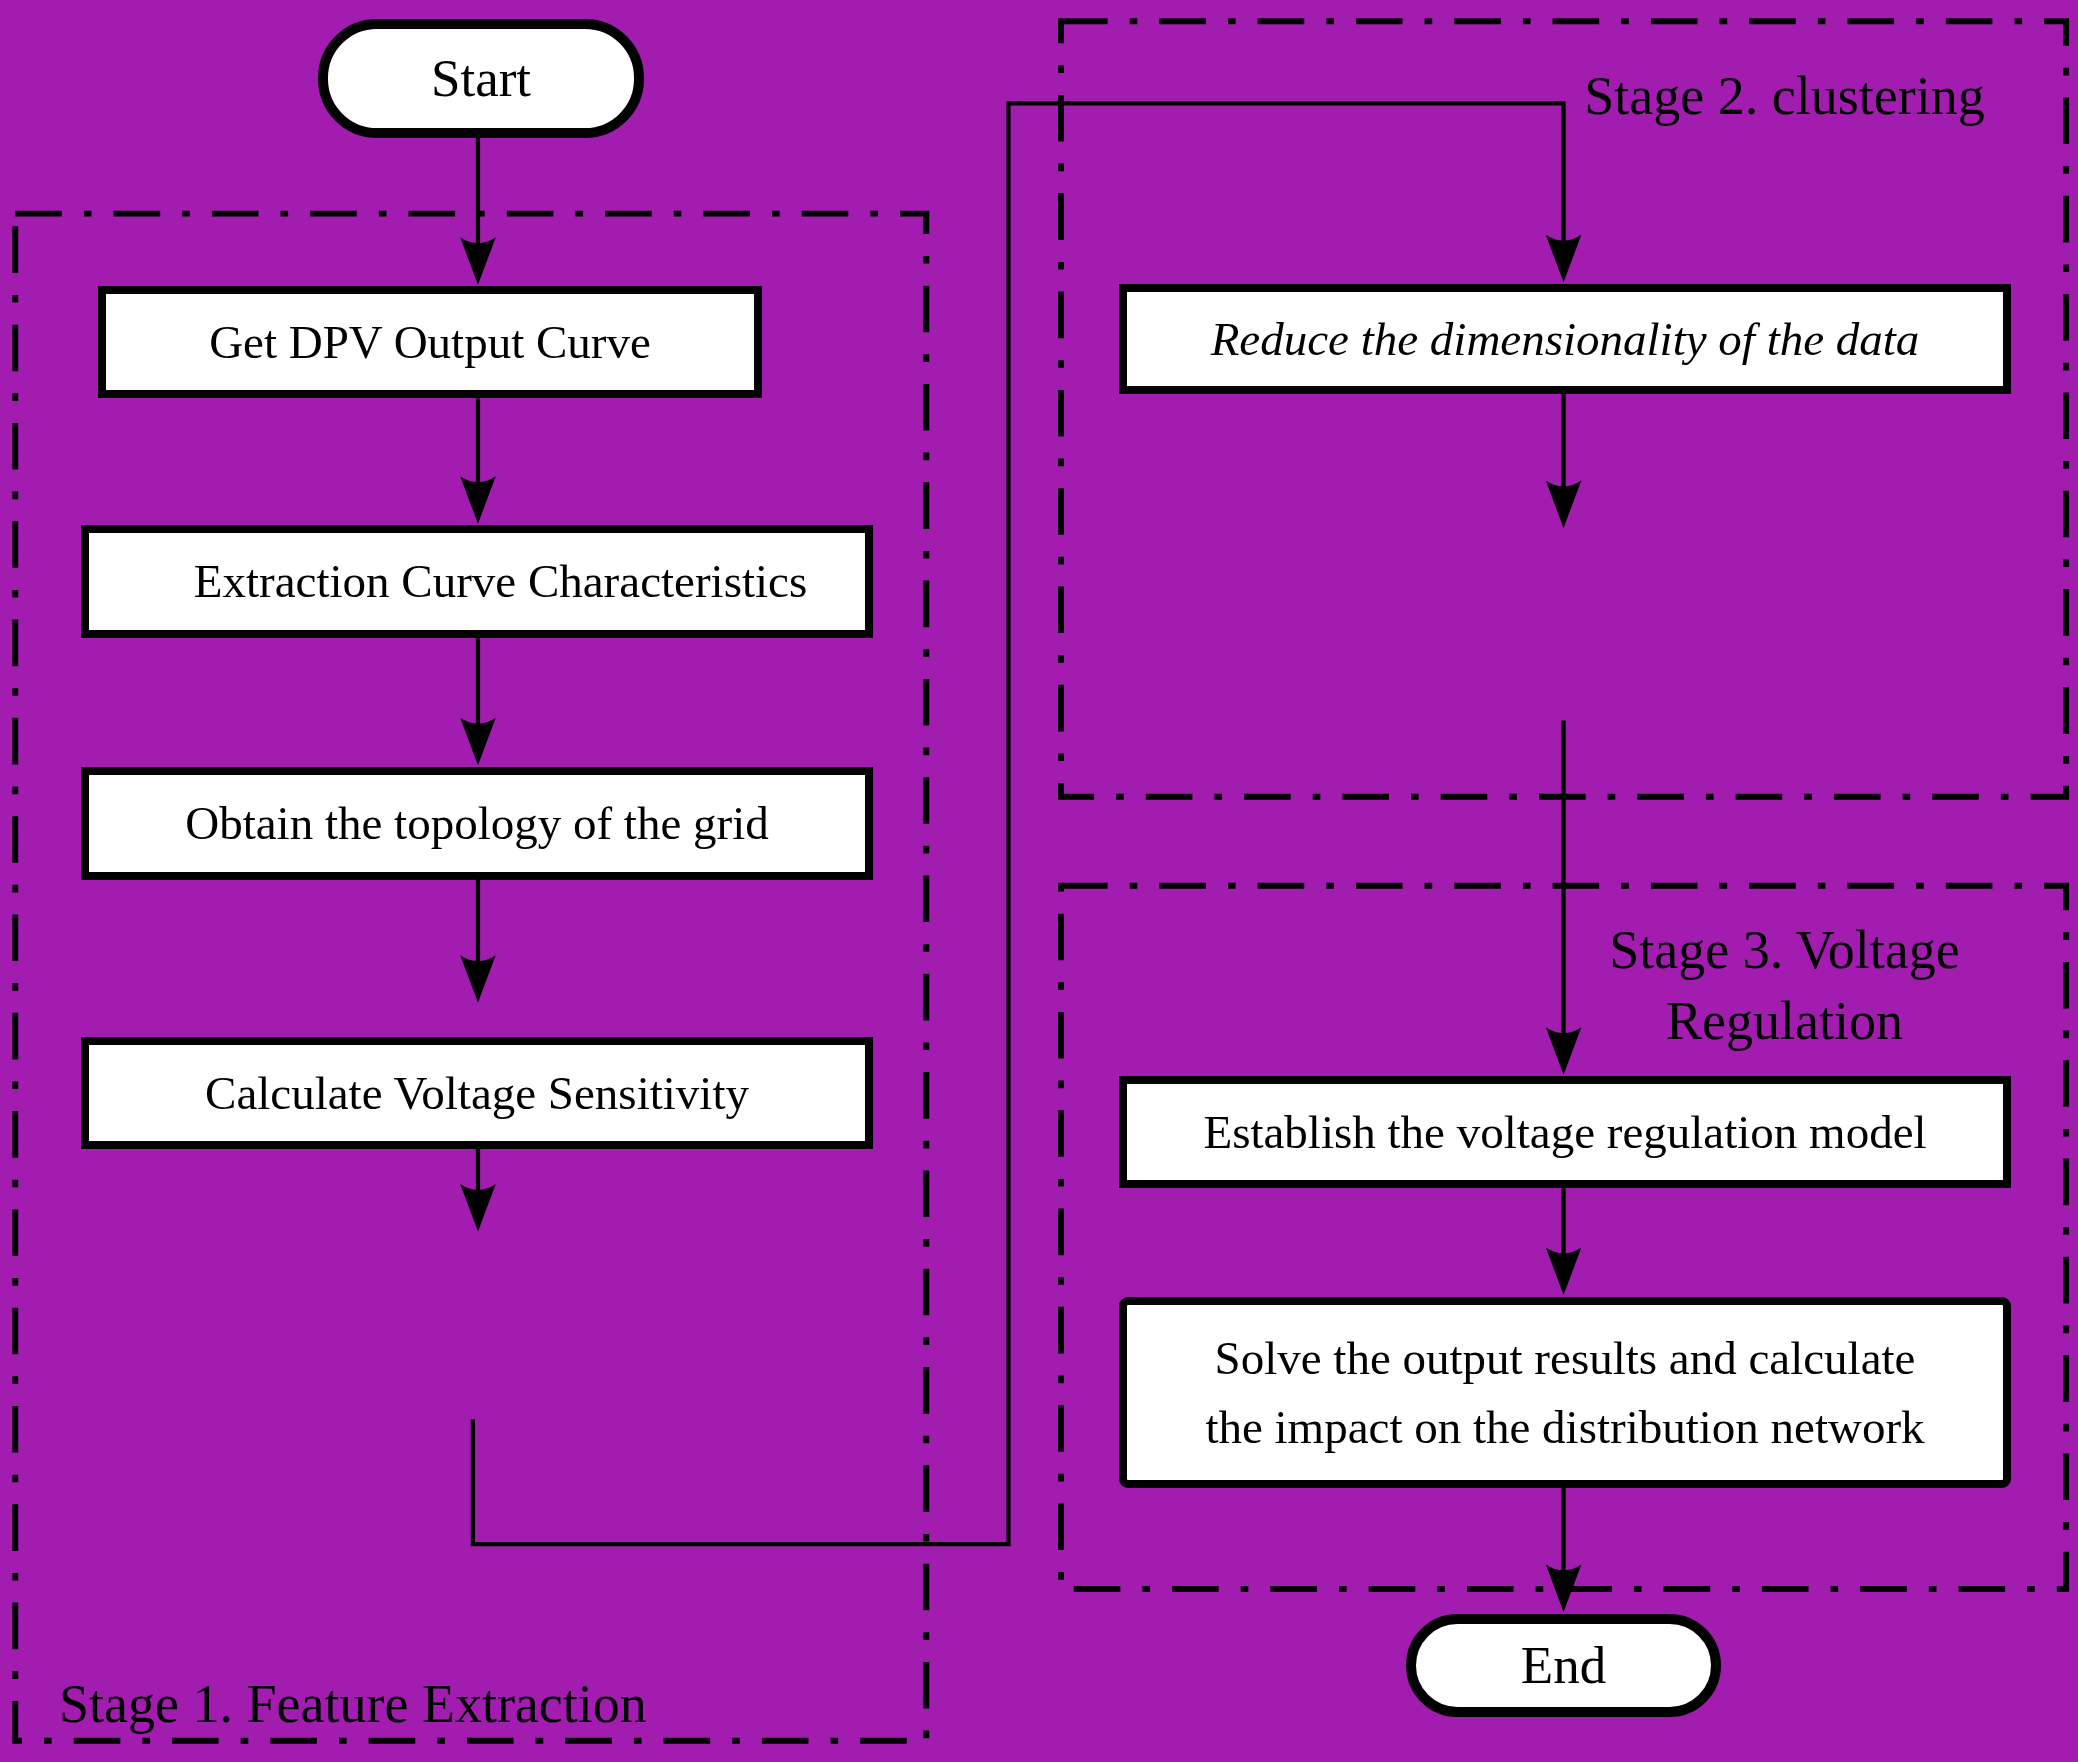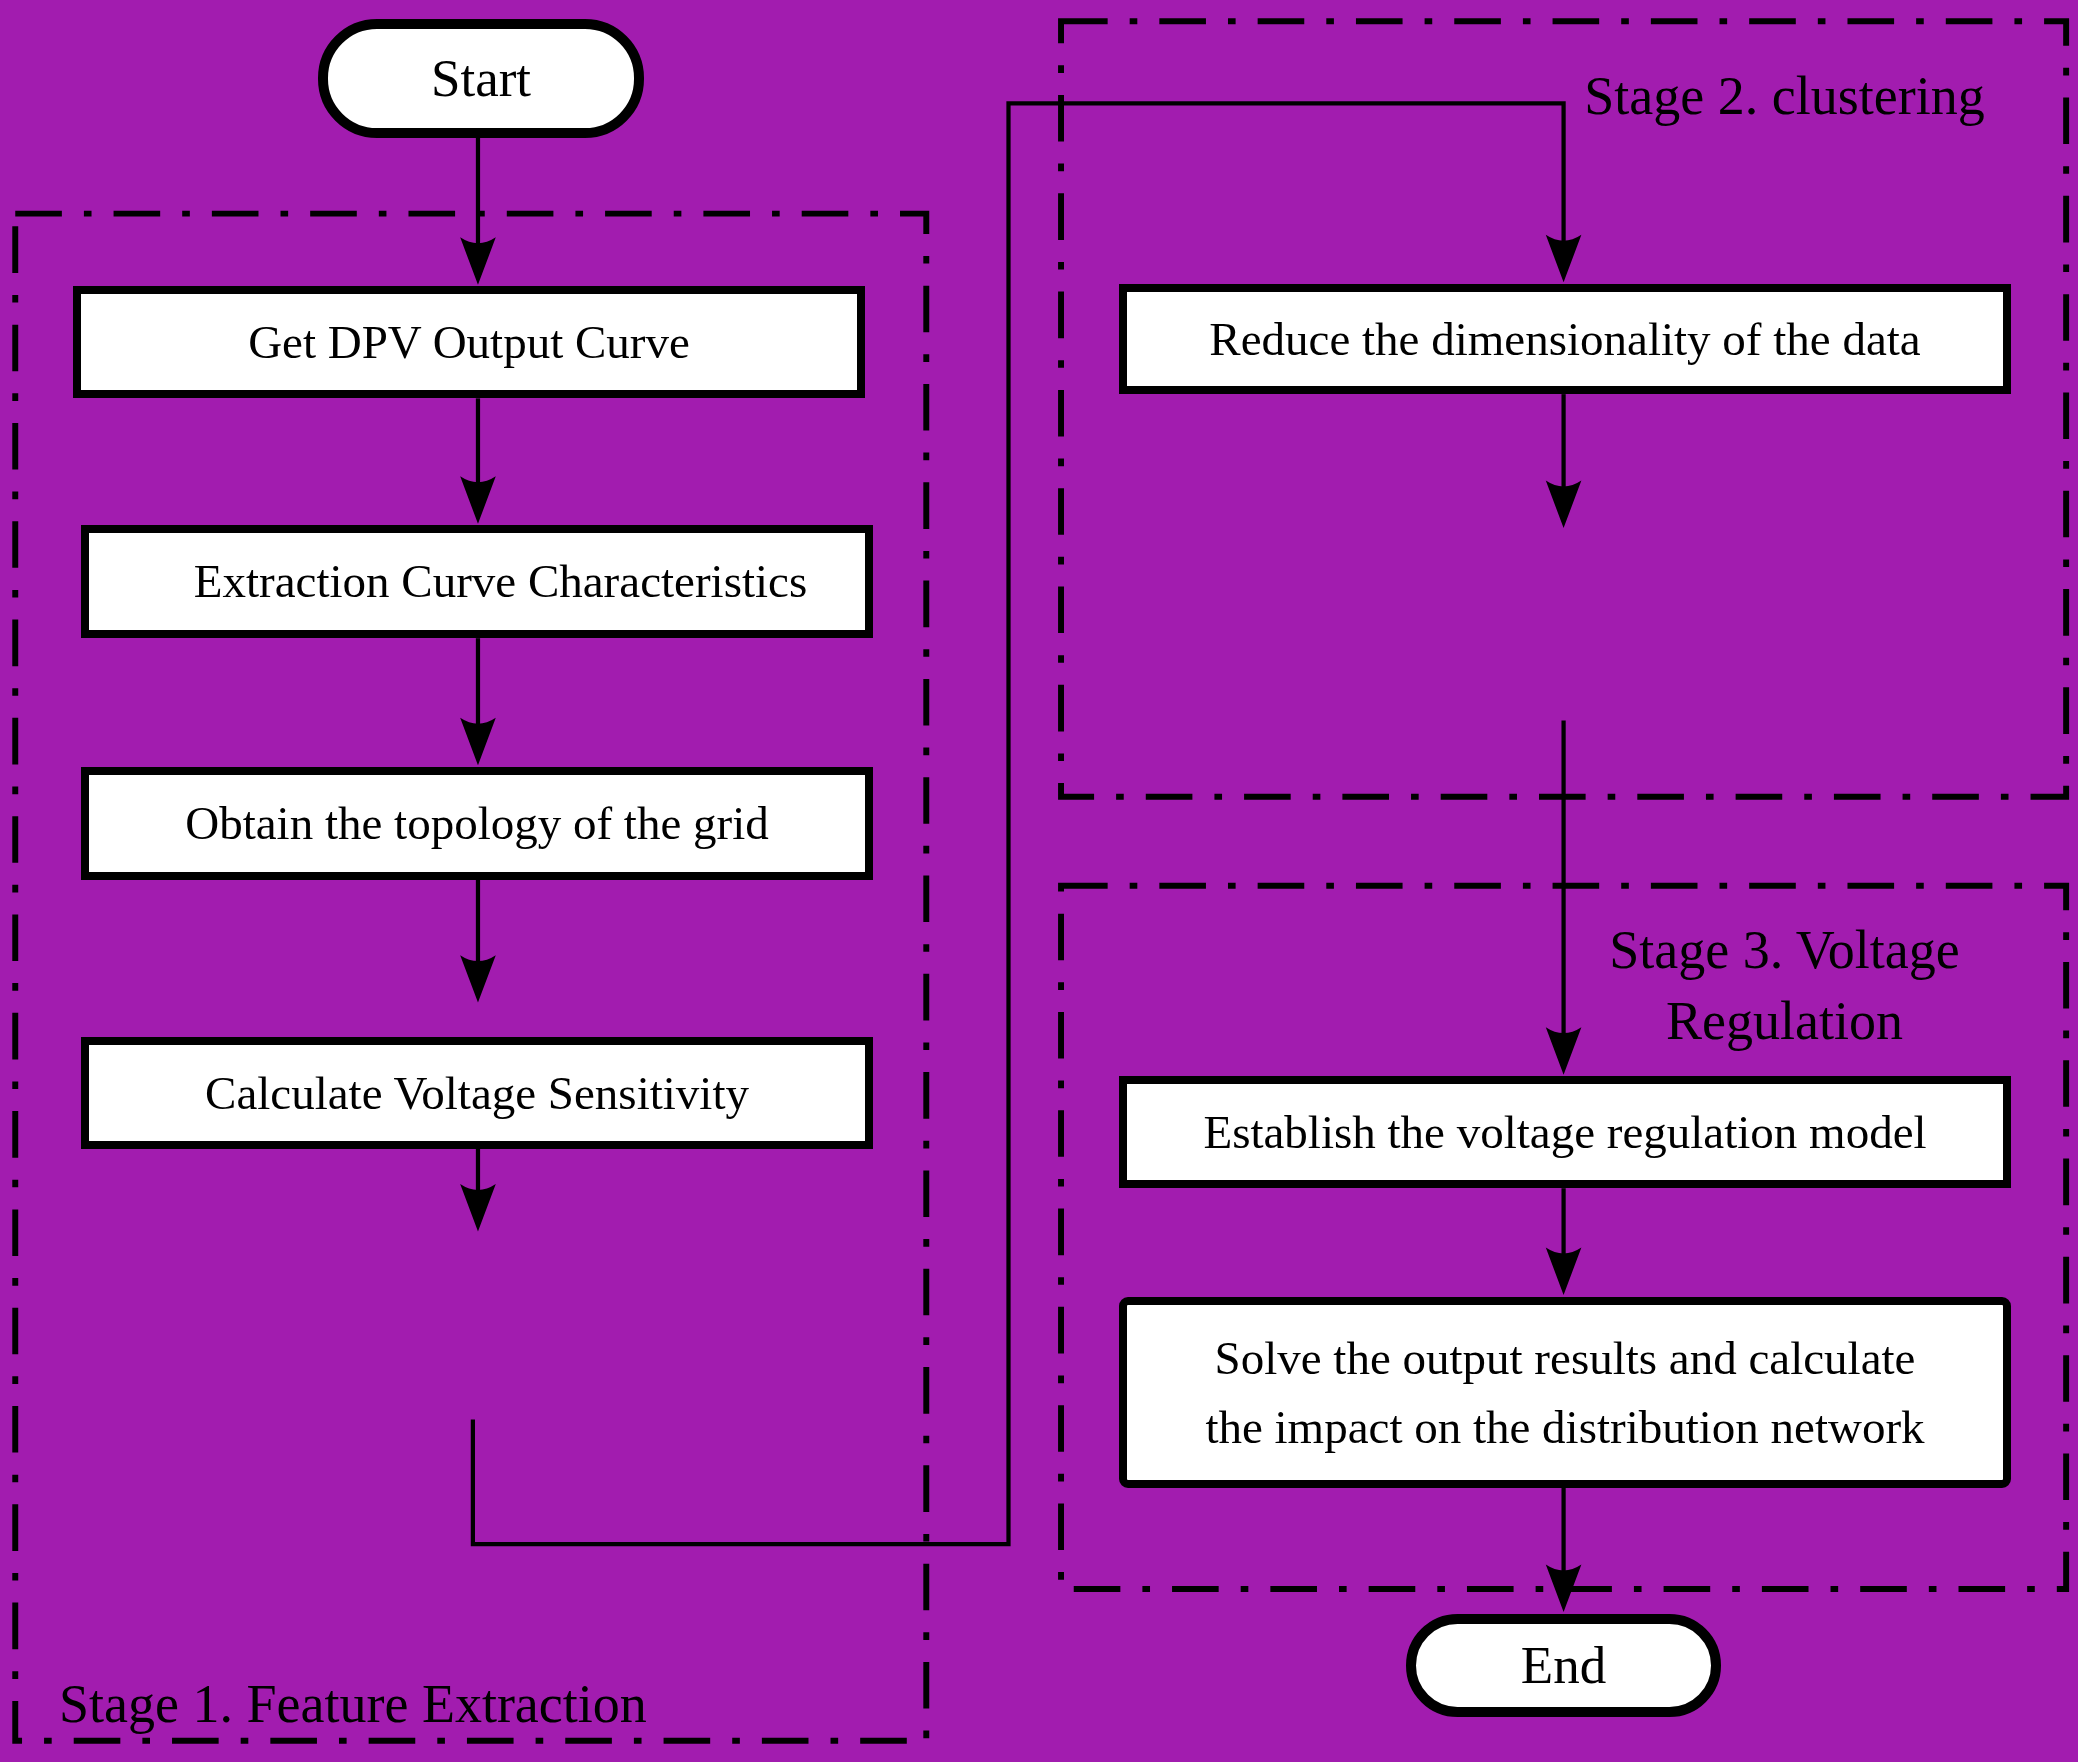--- a/index.html
+++ b/index.html
@@ -110,30 +110,30 @@
     <g>
       <line x1="1845" y1="1755" x2="1845" y2="1858" stroke-width="5"></line>
       <path d="M1845 1902 l-21 -56 q21 14 42 0 Z" fill="#000000" stroke="none"></path>
     </g>
   </svg>
 
   <div class="node pill" style="left:318px; top:18.6px; width:326px; height:119px; border-radius:59px;">Start</div>
 
   <div class="node pill" style="left:1406px; top:1614px; width:315px; height:103px; border-radius:52px;">End</div>
 
-  <div class="node box" style="left:73px; top:286px; width:792px; height:112px;">Get DPV Output Curve</div>
+  <div class="node box" style="left:98px; top:286px; width:664px; height:112px;">Get DPV Output Curve</div>
 
   <div class="node box" style="left:81px; top:525px; width:792px; height:113px;padding-left:47px;">Extraction Curve Characteristics</div>
 
   <div class="node box" style="left:81px; top:767px; width:792px; height:113px;">Obtain the topology of the grid</div>
 
   <div class="node box" style="left:81px; top:1004px; width:792px; height:112px;margin-top:33px;">Calculate Voltage Sensitivity</div>
 
 
-  <div class="node box" style="left:1119px; top:284px; width:892px; height:110px;">Reduce the dimensionality of the data</div>
+  <div class="node box" style="left:1119px; top:284px; width:892px; height:110px;font-style:italic;">Reduce the dimensionality of the data</div>
 
 
   <div class="node box" style="left:1119px; top:1076px; width:892px; height:112px;">Establish the voltage regulation model</div>
 
   <div class="node box" style="left:1119px; top:1297px; width:892px; height:191px;border-radius:9px;">Solve the output results and calculate
 the impact on the distribution network</div>
 
   <div class="stage-label left" style="left:59px; top:1629px; width:848px;">Stage 1. Feature Extraction</div>
 
   <div class="stage-label center" style="left:1530px; top:61px; width:509px;">Stage 2. clustering</div>

